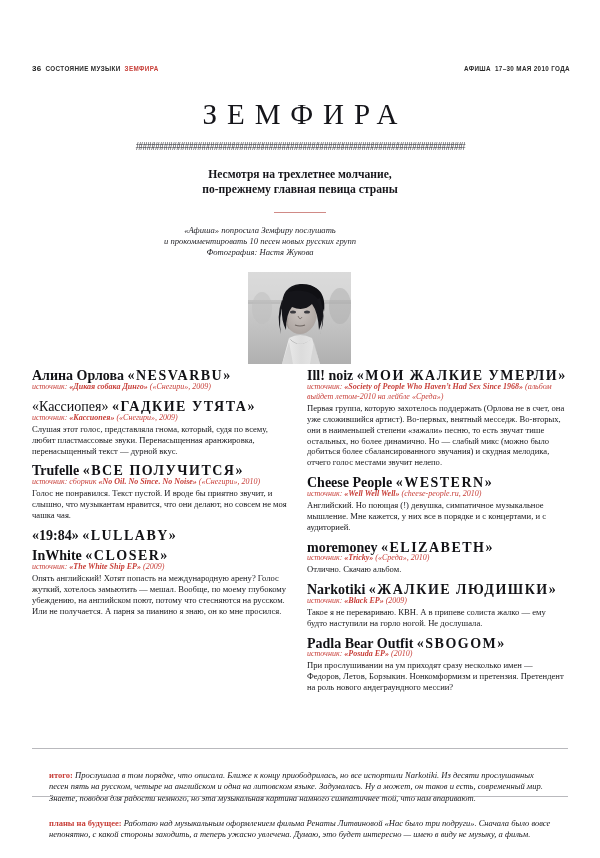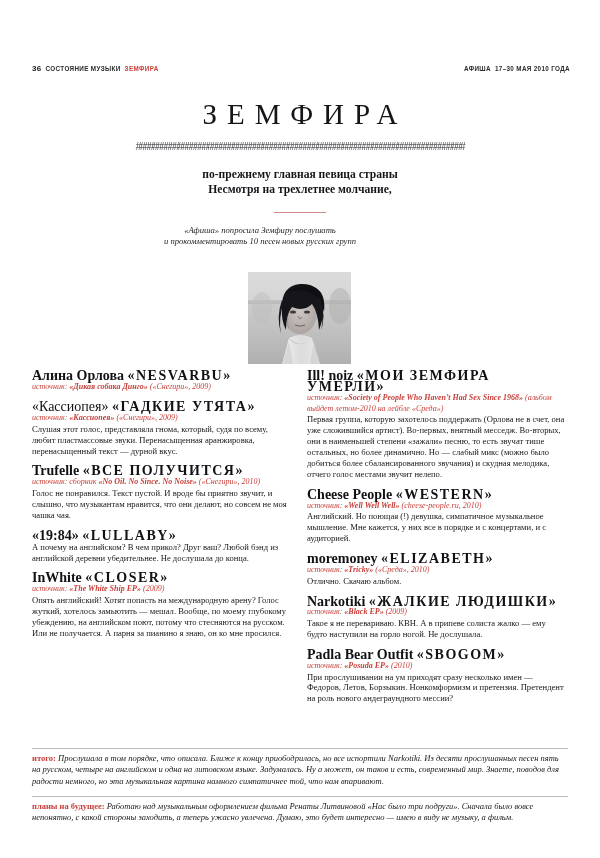--- a/index.html
+++ b/index.html
@@ -198,21 +198,21 @@
     font-style: italic;
     color: #16161a;
   }
   .footblock.f1 { top: 753px; }
   .footblock.f2 { top: 801px; }
   .foot-label {
     font-weight: bold;
     font-style: normal;
     color: #c8403a;
   }
-  .foot-p { margin: 0; }
+  .foot-p { margin: 17px; }
 </style>
 </head>
 <body>
 
 <div class="page">
 
   <div class="runhead">
     <div class="runhead-left">
       <span class="folio">36</span>
       <span class="runhead-section">СОСТОЯНИЕ МУЗЫКИ</span>
@@ -221,28 +221,29 @@
     <div class="runhead-right">
       <span>АФИША</span>
       <span>17–30 МАЯ 2010 ГОДА</span>
     </div>
   </div>
 
   <div class="title">ЗЕМФИРА</div>
   <div class="hash-rule">##############################################################################</div>
 
   <div class="deck">
+    <div>Несмотря на трехлетнее молчание,</div>
     <div>по-прежнему главная певица страны</div>
-    <div>Несмотря на трехлетнее молчание,</div>
   </div>
   <div class="deck-rule"></div>
 
   <div class="standfirst">
     <div>«Афиша» попросила Земфиру послушать</div>
     <div>и прокомментировать 10 песен новых русских групп</div>
+    <div>Фотография: Настя Жукова</div>
   </div>
 
   <div class="photo">
     <svg width="103" height="92" viewBox="0 0 103 92">
       <defs>
         <linearGradient id="bg" x1="0" y1="0" x2="0" y2="1">
           <stop offset="0%" stop-color="#d9d9d9"></stop>
           <stop offset="55%" stop-color="#c4c4c4"></stop>
           <stop offset="100%" stop-color="#b0b0b0"></stop>
         </linearGradient>
@@ -314,21 +315,20 @@
           <span class="work">«No Oil. No Since. No Noise»</span><span class="rest"> («Снегири», 2010)</span>
         </div>
         <div class="body">Голос не понравился. Текст пустой. И вроде бы приятно звучит, и слышно, что музыкантам нравится, что они делают, но совсем не моя чашка чая.</div>
       </div>
 
       <div class="entry">
         <div class="entry-head">
           <span class="artist-bold">«19:84»</span>
           <span class="track">«LULLABY»</span>
         </div>
-        <div class="body">А почему на английском? В чем прикол? Друг ваш? Любой бэнд из английской деревни убедительнее. Не дослушала до конца.</div>
       </div>
 
       <div class="entry">
         <div class="entry-head">
           <span class="artist-bold">InWhite</span>
           <span class="track">«CLOSER»</span>
         </div>
         <div class="source">
           <span class="lbl">источник:</span>
           <span class="work">«The White Ship EP»</span><span class="rest"> (2009)</span>
@@ -336,21 +336,21 @@
         <div class="body">Опять английский! Хотят попасть на международную арену? Голос жуткий, хотелось замьютить — мешал. Вообще, по моему глубокому убеждению, на английском поют, потому что стесняются на русском. Или не получается. А парня за пианино я знаю, он ко мне просился.</div>
       </div>
 
     </div>
 
     <div class="col">
 
       <div class="entry">
         <div class="entry-head">
           <span class="artist-bold">Ill! noiz</span>
-          <span class="track">«МОИ ЗЕМФИРА УМЕРЛИ»</span>
+          <span class="track">«МОИ ЖАЛКИЕ УМЕРЛИ»</span>
         </div>
         <div class="source">
           <span class="lbl">источник:</span>
           <span class="work">«Society of People Who Haven’t Had Sex Since 1968»</span><span class="rest"> (альбом выйдет летом-2010 на лейбле «Среда»)</span>
         </div>
         <div class="body">Первая группа, которую захотелось поддержать (Орлова не в счет, она уже сложившийся артист). Во-первых, внятный месседж. Во-вторых, они в наименьшей степени «зажали» песню, то есть звучат тише остальных, но более динамично. Но — слабый микс (можно было добиться более сбалансированного звучания) и скудная мелодика, отчего голос местами звучит нелепо.</div>
       </div>
 
       <div class="entry">
         <div class="entry-head">

